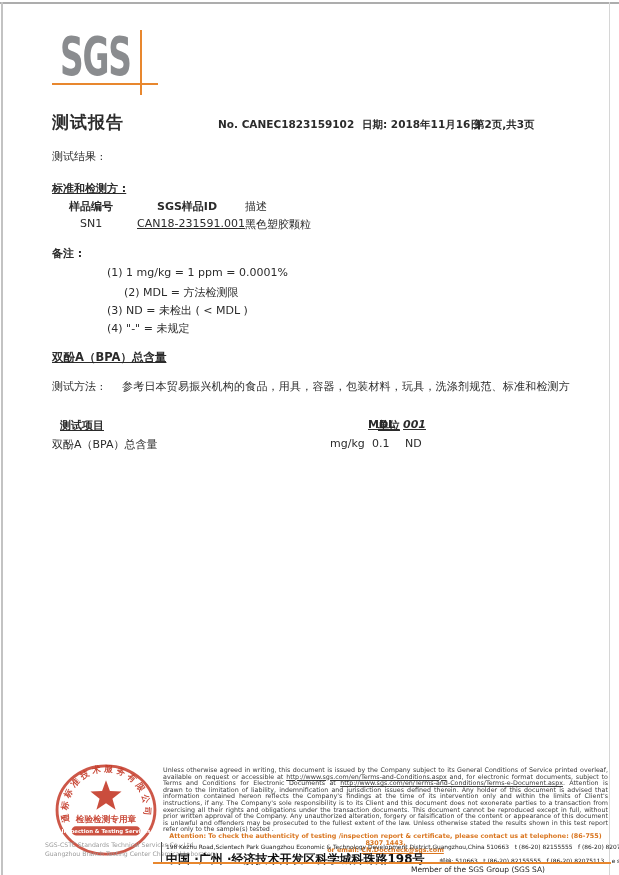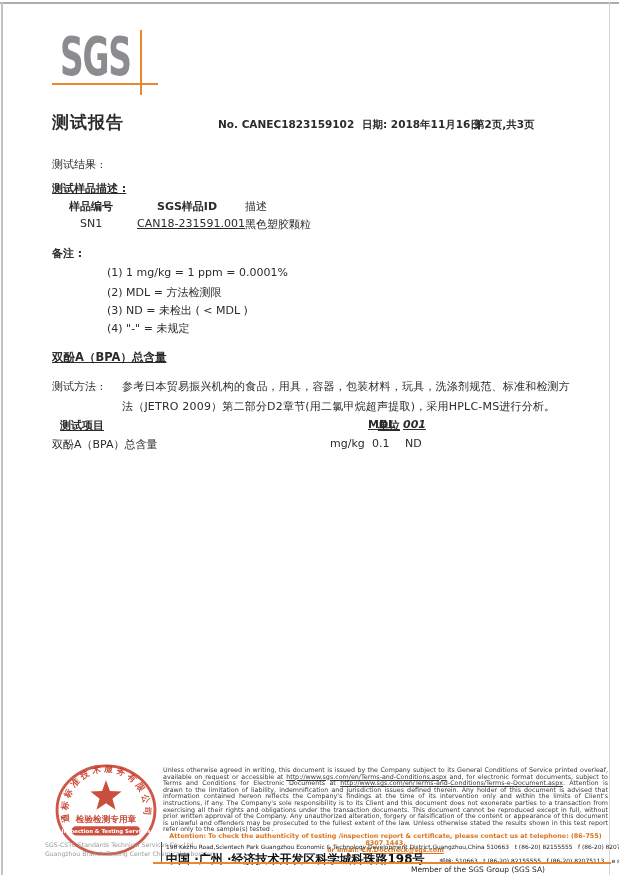--- a/index.html
+++ b/index.html
@@ -35,33 +35,33 @@
   .logo-vline { left: 140px; top: 30px; width: 2px; height: 65px; background: #e8872e; }
 
   
   .doc-title { left: 52px; top: 111px; font-size: 17px; font-weight: bold; letter-spacing: 1px; }
   .report-no { left: 218px; top: 118px; font-size: 10.5px; font-weight: bold; }
   .report-date { left: 362px; top: 118px; font-size: 10.5px; font-weight: bold; }
   .report-page { left: 474px; top: 118px; font-size: 10.5px; font-weight: bold; }
 
   .t11 { font-size: 11px; }
 
-  .results-label { left: 52px; top: 149px; margin-top: 8px; }
+  .results-label { left: 52px; top: 149px; }
   .sample-desc-label { left: 52px; top: 181px; font-weight: bold; text-decoration: underline; }
 
   .st-h1 { left: 69px;  top: 199px; font-weight: bold; }
   .st-h2 { left: 157px; top: 199px; font-weight: bold; }
   .st-h3 { left: 245px; top: 199px; font-weight: normal; }
   .st-v1 { left: 80px;  top: 217px; }
   .st-v2 { left: 137px; top: 217px; text-decoration: underline; }
   .st-v3 { left: 245px; top: 217px; }
 
   .remarks-label { left: 52px; top: 246px; font-weight: bold; }
   .note { left: 107px; }
-  .note-1 { top: 266px; } .note-2 { top: 285px; } .note-3 { top: 303px; } .note-4 { top: 321px; }
+  .note-1 { top: 266px; } .note-2 { top: 285px; margin-left: 17px; } .note-3 { top: 303px; } .note-4 { top: 321px; }
 
   .bpa-title { left: 52px; top: 350px; font-size: 11.5px; font-weight: bold; text-decoration: underline; }
   .method-label { left: 52px; top: 379px; }
   .method-line1 { left: 122px; top: 379px; letter-spacing: 0.2px; }
   .method-line2 { left: 122px; top: 399px; letter-spacing: 0.2px; }
 
   .rt-head { top: 418px; font-weight: bold; text-decoration: underline; }
   .rt-item-h { left: 60px; }
   .rt-unit-h { left: 350px; margin-left: 28px; }
   .rt-mdl-h  { left: 368px; }
@@ -110,39 +110,38 @@
   <div class="abs logo-text">SGS</div>
   <div class="abs logo-hline"></div>
   <div class="abs logo-vline"></div>
 
   <div class="abs doc-title">测试报告</div>
   <div class="abs report-no">No. CANEC1823159102</div>
   <div class="abs report-date">日期: 2018年11月16日</div>
   <div class="abs report-page">第2页,共3页</div>
 
   <div class="abs t11 results-label">测试结果 :</div>
-  <div class="abs t11 sample-desc-label">测试样品描述 :</div>
+  <div class="abs t11 sample-desc-label">标准和检测方 :</div>
 
   <div class="abs t11 st-h1">样品编号</div>
   <div class="abs t11 st-h2">SGS样品ID</div>
   <div class="abs t11 st-h3">描述</div>
   <div class="abs t11 st-v1">SN1</div>
   <div class="abs t11 st-v2">CAN18-231591.001</div>
   <div class="abs t11 st-v3">黑色塑胶颗粒</div>
 
   <div class="abs t11 remarks-label">备注 :</div>
   <div class="abs t11 note note-1">(1) 1 mg/kg = 1 ppm = 0.0001%</div>
   <div class="abs t11 note note-2">(2) MDL = 方法检测限</div>
   <div class="abs t11 note note-3">(3) ND = 未检出 ( &lt; MDL )</div>
   <div class="abs t11 note note-4">(4) "-" = 未规定</div>
 
   <div class="abs bpa-title">双酚A（BPA）总含量</div>
   <div class="abs t11 method-label">测试方法 :</div>
   <div class="abs t11 method-line1">参考日本贸易振兴机构的食品，用具，容器，包装材料，玩具，洗涤剂规范、标准和检测方</div>
-  <div class="abs t11 method-line2">法（JETRO 2009）第二部分D2章节(用二氯甲烷超声提取)，采用HPLC-MS进行分析。</div>
 
   <div class="abs t11 rt-head rt-item-h">测试项目</div>
   <div class="abs t11 rt-head rt-unit-h">单位</div>
   <div class="abs t11 rt-head rt-mdl-h">MDL</div>
   <div class="abs t11 rt-head rt-smp-h">001</div>
   <div class="abs t11 rt-row rt-item">双酚A（BPA）总含量</div>
   <div class="abs t11 rt-row rt-unit">mg/kg</div>
   <div class="abs t11 rt-row rt-mdl">0.1</div>
   <div class="abs t11 rt-row rt-val">ND</div>
 

